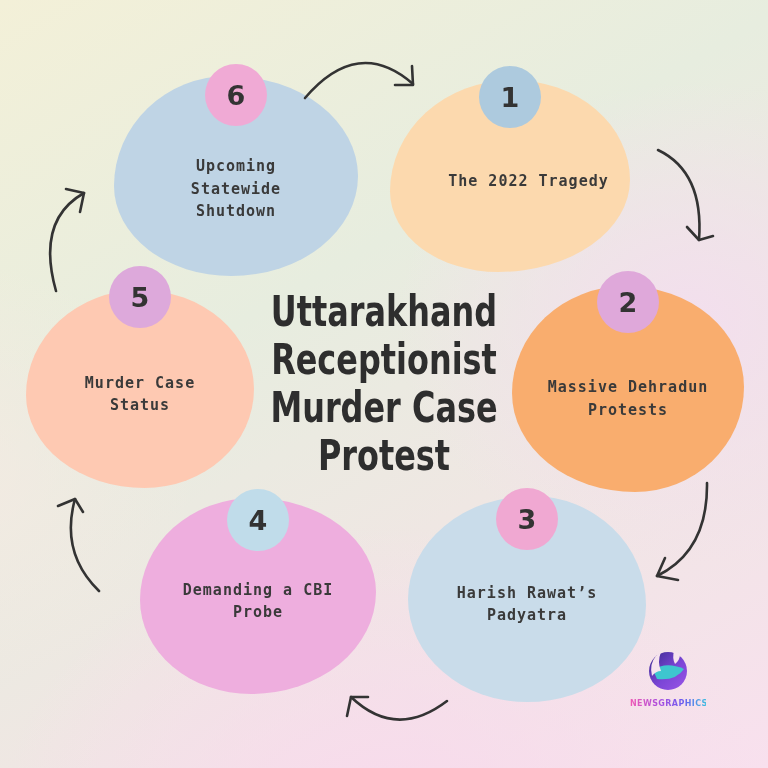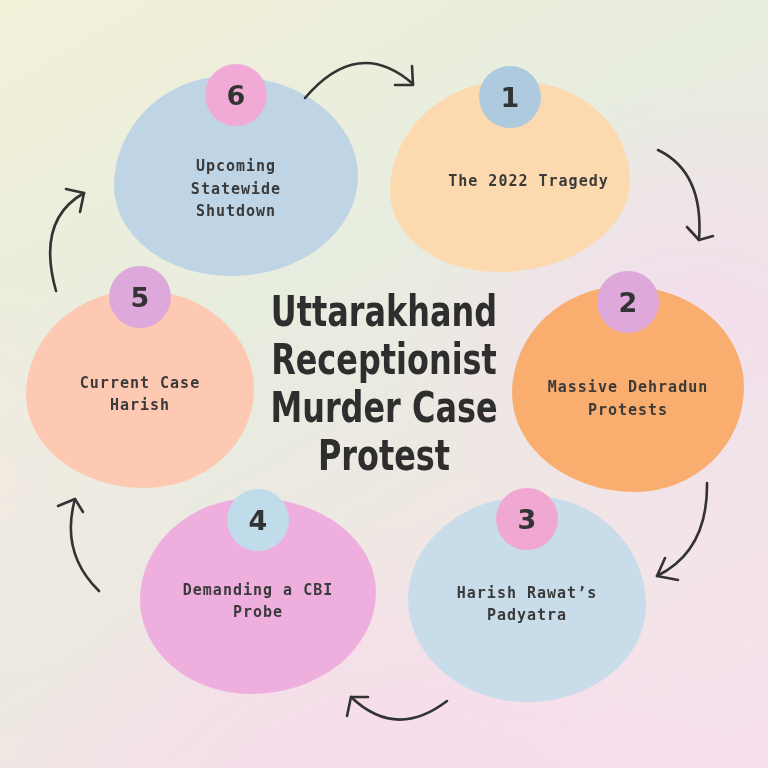--- a/index.html
+++ b/index.html
@@ -129,21 +129,21 @@
         <span>Demanding a CBI Probe</span>
       </div>
   </div>
 
   <div class="node n5" style="--blob: #fec9b2; --badge: #dda9db;">
     <div class="blob"></div>
     <div class="badge">
         <span>5</span>
       </div>
     <div class="label">
-        <span>Current Case Harish</span>
+        <span>Murder Case Status</span>
       </div>
   </div>
 
   <div class="node n6" style="--blob: #bfd4e5; --badge: #f0aad5;">
     <div class="blob"></div>
     <div class="badge">
         <span>6</span>
       </div>
     <div class="label">
         <span>Upcoming Statewide Shutdown</span>
@@ -170,14 +170,30 @@
     <g>
       <path d="M99,591 Q60,553 75,499"></path>
       <polyline points="58,506 75,499 83,512"></polyline>
     </g>
     <g>
       <path d="M56,291 Q36,220 84,193"></path>
       <polyline points="66,189 84,193 80,212"></polyline>
     </g>
   </svg>
 
+  <div class="watermark">
+    <svg width="48" height="48" viewBox="0 0 48 48">
+      <defs>
+        <linearGradient id="gv" x1="0" y1="0" x2="1" y2="1">
+          <stop offset="0" stop-color="#3b2a8e"></stop>
+          <stop offset="0.55" stop-color="#7b46d6"></stop>
+          <stop offset="1" stop-color="#9a55e8"></stop>
+        </linearGradient>
+      </defs>
+      <circle cx="24" cy="25" r="19" fill="url(#gv)"></circle>
+      <path d="M9,24 Q22,15 40,23 Q32,35 13,33 Z" fill="#3ec6cf"></path>
+      <path d="M17,6 Q13,16 17,25 Q12,25 8,30 Q5,18 12,10 Z" fill="#f6e3ee"></path>
+      <path d="M30,5 Q28,12 31,18 Q36,14 36,8 Z" fill="#f6e3ee"></path>
+    </svg>
+    <span class="brand">NEWSGRAPHICS</span>
+  </div>
 
 </div>
 
 </body></html>

